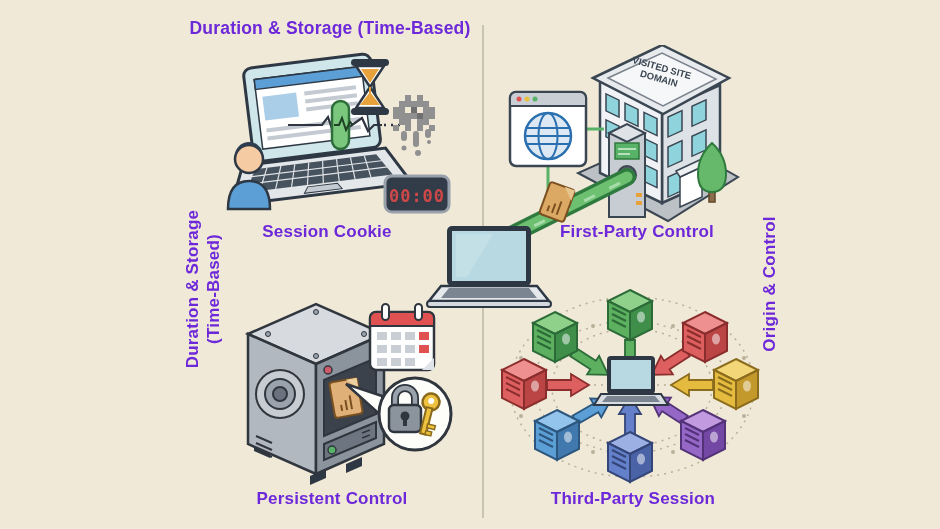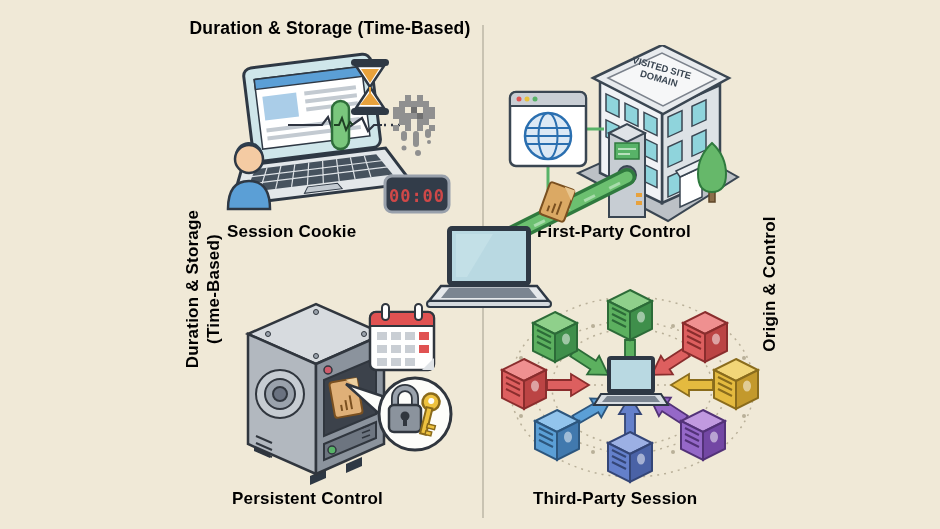--- a/index.html
+++ b/index.html
@@ -1,25 +1,25 @@
 <!DOCTYPE html>
 <html><head>
 <meta charset="utf-8">
 <style>
   html,body{margin:0;padding:0;background:#fff;}
   .stage{
     position:relative;width:940px;height:529px;overflow:hidden;
     background:#f0e9d7;
-    font-family:"Liberation Sans",sans-serif;color:#000000;
+    font-family:"Liberation Sans",sans-serif;color:#6d28d9;
   }
   .divider{position:absolute;left:482px;top:25px;width:2px;height:493px;background:#c9c3b2;}
   .hdr{position:absolute;font-size:17.5px;font-weight:bold;text-align:center;letter-spacing:.2px;}
   .hdr-left{left:175px;top:18px;width:310px;}
   .hdr-right{left:487px;top:18px;width:300px;}
-  .caption{position:absolute;font-size:17px;font-weight:bold;letter-spacing:.2px;}
+  .caption{position:absolute;font-size:17px;font-weight:bold;text-align:center;letter-spacing:.2px;}
   .cap-session{left:227px;top:222px;width:200px;}
   .cap-first{left:537px;top:222px;width:200px;}
   .cap-persistent{left:232px;top:489px;width:200px;}
   .cap-third{left:533px;top:489px;width:200px;}
   .side{position:absolute;font-size:17px;font-weight:bold;text-align:center;letter-spacing:.2px;line-height:1.25;}
   .side-left{left:105px;top:266px;width:200px;height:46px;transform:rotate(-90deg);}
   .side-right{left:683px;top:272px;width:175px;height:24px;transform:rotate(-90deg);}
   .side span{display:block;}
   .ill{position:absolute;}
   .ill-session{left:222px;top:45px;z-index:2;}

